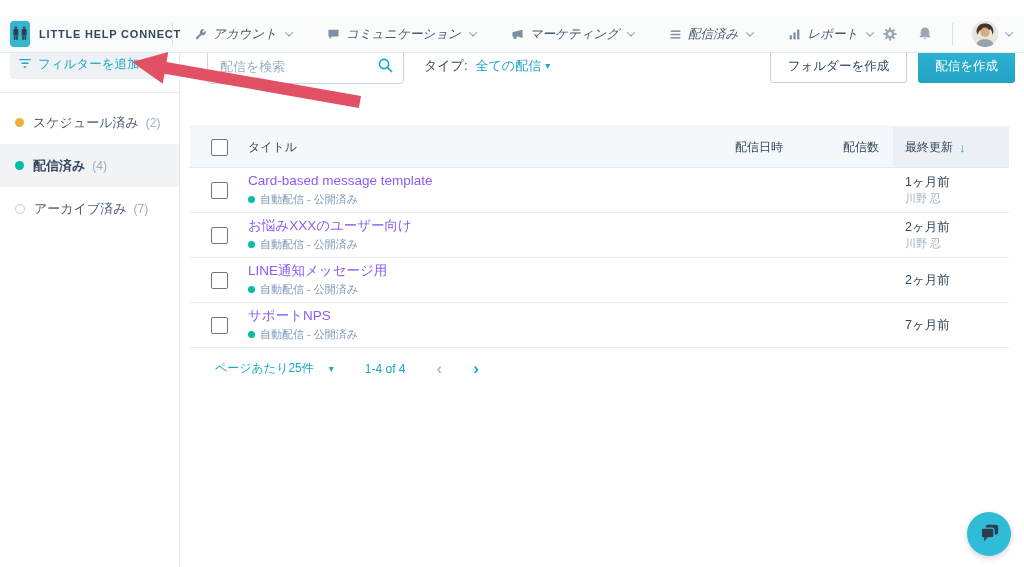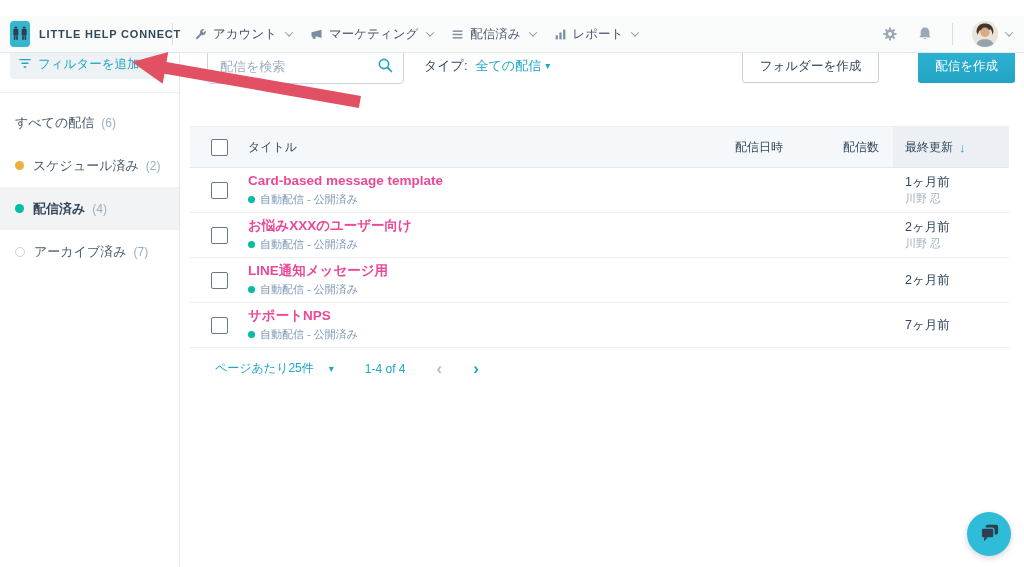--- a/index.html
+++ b/index.html
@@ -8,21 +8,21 @@
     font-family:"Liberation Sans","DejaVu Sans",sans-serif;color:#33475b;
     -webkit-font-smoothing:antialiased;
   }
   
   .topbar{position:absolute;top:16px;left:0;right:0;height:36px;background:#fafbfb;
     border-bottom:1px solid #e5e8ea;display:flex;align-items:center;z-index:10;}
   .brand{display:flex;align-items:center;gap:9px;padding-left:10px;width:162px;flex:0 0 auto;}
   .logo{width:26px;height:26px;border-radius:4px;background:#35b6ce;display:flex;align-items:center;justify-content:center;cursor:pointer;}
   .brand-text{font-size:11px;font-weight:bold;letter-spacing:.8px;color:#33475b;white-space:nowrap;}
   .tb-sep{width:1px;height:22px;background:#dcdfe2;flex:0 0 auto;}
-  nav{display:flex;align-items:center;gap:18px;margin-left:21px;flex:1 1 auto;}
+  nav{display:flex;align-items:center;gap:35px;margin-left:21px;flex:1 1 auto;font-style:italic;}
   .nav-item{display:flex;align-items:center;gap:6px;font-size:12.5px;color:#46586c;cursor:pointer;white-space:nowrap;}
   .nav-ico{display:flex;align-items:center;}
   .chev{width:5px;height:5px;border-right:1.5px solid #8e9aa8;border-bottom:1.5px solid #8e9aa8;
     transform:rotate(45deg) translate(-1px,-1px);display:inline-block;margin-left:3px;}
   .topbar-right{display:flex;align-items:center;gap:19px;padding-right:12px;flex:0 0 auto;}
   .icon-btn{display:flex;align-items:center;cursor:pointer;}
   .avatar-wrap{display:flex;align-items:center;gap:5px;cursor:pointer;}
   .avatar{width:26px;height:26px;border-radius:50%;overflow:hidden;background:#ece5dc;flex:0 0 auto;}
   
   .sidebar{position:absolute;top:37px;left:0;width:179px;bottom:0;background:#fff;border-right:1px solid #e3e7ea;z-index:5;}
@@ -45,35 +45,35 @@
   .search-box{position:relative;width:197px;height:36px;flex:0 0 auto;}
   .search-box input{width:100%;height:100%;box-sizing:border-box;border:1px solid #cbd6e2;border-radius:4px;
     padding:0 32px 0 12px;font-size:13px;color:#33475b;outline:none;font-family:inherit;background:#fff;}
   .search-box input::placeholder{color:#99acc2;}
   .search-ico{position:absolute;right:10px;top:9px;cursor:pointer;}
   .type-filter{display:flex;align-items:center;margin-left:9px;font-size:13px;gap:8px;white-space:nowrap;}
   .type-value{color:#1ba7c5;cursor:pointer;display:flex;align-items:center;gap:4px;}
   .caret{font-size:10px;line-height:1;}
   .toolbar-spacer{flex:1 1 auto;}
   .btn{height:34px;border-radius:3px;font-size:12.5px;padding:0 17px;cursor:pointer;font-family:inherit;white-space:nowrap;}
-  .btn-secondary{background:#fff;border:1px solid #c6d0da;color:#33475b;margin-right:28px;}
+  .btn-secondary{background:#fff;border:1px solid #c6d0da;color:#33475b;margin-right:0;}
   .btn-primary{background:linear-gradient(#2fb3d2,#22a3c4);border:none;color:#fff;}
   
   .table{margin:15px 15px 0 10px;}
   .grid{display:grid;grid-template-columns:58px 1fr 108px 62px 116px;align-items:center;}
   .thead{height:40px;background:#f5f8fa;border-top:1px solid #eef1f4;border-bottom:1px solid #e2e8ee;
     font-size:12px;color:#33475b;margin-top:42px;}
   .th{padding-left:12px;white-space:nowrap;}
   .th-title{padding-left:0;}
   .col-check{display:flex;justify-content:center;}
   .checkbox{width:15px;height:15px;border:1.5px solid #67788a;border-radius:2px;background:#fff;cursor:pointer;display:inline-block;}
   .th-updated{background:#ecf0f4;height:100%;display:flex;align-items:center;gap:6px;cursor:pointer;box-sizing:border-box;padding-left:12px;}
   .sort-arrow{color:#1ba7c5;font-size:13px;}
   .trow{height:44px;border-bottom:1px solid #eaeef2;background:#fff;}
-  .row-title{color:#ec4899;font-size:13.5px;font-weight:bold;text-decoration:none;cursor:pointer;display:block;line-height:1.25;}
+  .row-title{color:#8b5cf6;font-size:13.5px;font-weight:normal;text-decoration:none;cursor:pointer;display:block;line-height:1.25;}
   .row-status{display:flex;align-items:center;gap:5px;font-size:11px;color:#7c98b6;margin-top:2px;}
   .row-status .sdot{width:7px;height:7px;border-radius:50%;background:#00bda5;flex:0 0 auto;}
   .cell-updated{padding-left:12px;font-size:12.5px;color:#33475b;line-height:1.3;}
   .cell-updated .author{font-size:11px;color:#9fb0bd;margin-top:1px;}
   
   .pagination{display:flex;align-items:center;gap:31px;margin:12px 0 0 35px;font-size:12px;color:#1ba7c5;}
   .per-page{display:flex;align-items:center;gap:15px;cursor:pointer;}
   .pg-chev{font-size:17px;line-height:1;cursor:pointer;font-weight:bold;}
   .pg-prev{color:#a9c0cf;}
   .pg-next{color:#1ba7c5;}
@@ -112,20 +112,29 @@
           <svg viewBox="0 0 16 16" width="13" height="13">
             <path fill="#7c8ea4" d="M14.3 3.2l-2.7 2.7-1.5-1.5 2.7-2.7a4 4 0 0 0-5.4 5L2 12.2 3.8 14l5.5-5.4a4 4 0 0 0 5-5.4z"></path>
           </svg>
         </span>
         <span class="nav-label">アカウント</span>
         <span class="chev"></span>
       </div>
       <div class="nav-item">
         <span class="nav-ico">
           <svg viewBox="0 0 16 16" width="13" height="13">
+            <path fill="#7c8ea4" d="M1.8 2.2h12.4v8.2H6.3l-3.1 3v-3H1.8z"></path>
+          </svg>
+        </span>
+        <span class="nav-label">コミュニケーション</span>
+        <span class="chev"></span>
+      </div>
+      <div class="nav-item">
+        <span class="nav-ico">
+          <svg viewBox="0 0 16 16" width="13" height="13">
             <path fill="#7c8ea4" d="M14.2 2v10.4L7 10.2v1.6a1.9 1.9 0 0 1-3.6.8l-.9-2.3-.7-.2V5.3z"></path>
           </svg>
         </span>
         <span class="nav-label">マーケティング</span>
         <span class="chev"></span>
       </div>
       <div class="nav-item">
         <span class="nav-ico">
           <svg viewBox="0 0 16 16" width="13" height="13">
             <g fill="#7c8ea4">
@@ -196,24 +205,20 @@
               <line x1="3.6" y1="5.8" x2="10.4" y2="5.8"></line>
               <line x1="6.1" y1="10.1" x2="7.9" y2="10.1"></line>
           </g>
         </svg>
       </span>
       <span>フィルターを追加 (1)</span>
     </span>
   </div>
   <div class="side-divider"></div>
   <div class="side-list" id="sidebar-items">
-      <div class="side-item">
-        <span>すべての配信</span>
-        <span class="side-count">(6)</span>
-      </div>
       <div class="side-item">
         <span class="dot dot-orange"></span>
         <span>スケジュール済み</span>
         <span class="side-count">(2)</span>
       </div>
       <div class="side-item selected">
         <span class="dot dot-green"></span>
         <span>配信済み</span>
         <span class="side-count">(4)</span>
       </div>

